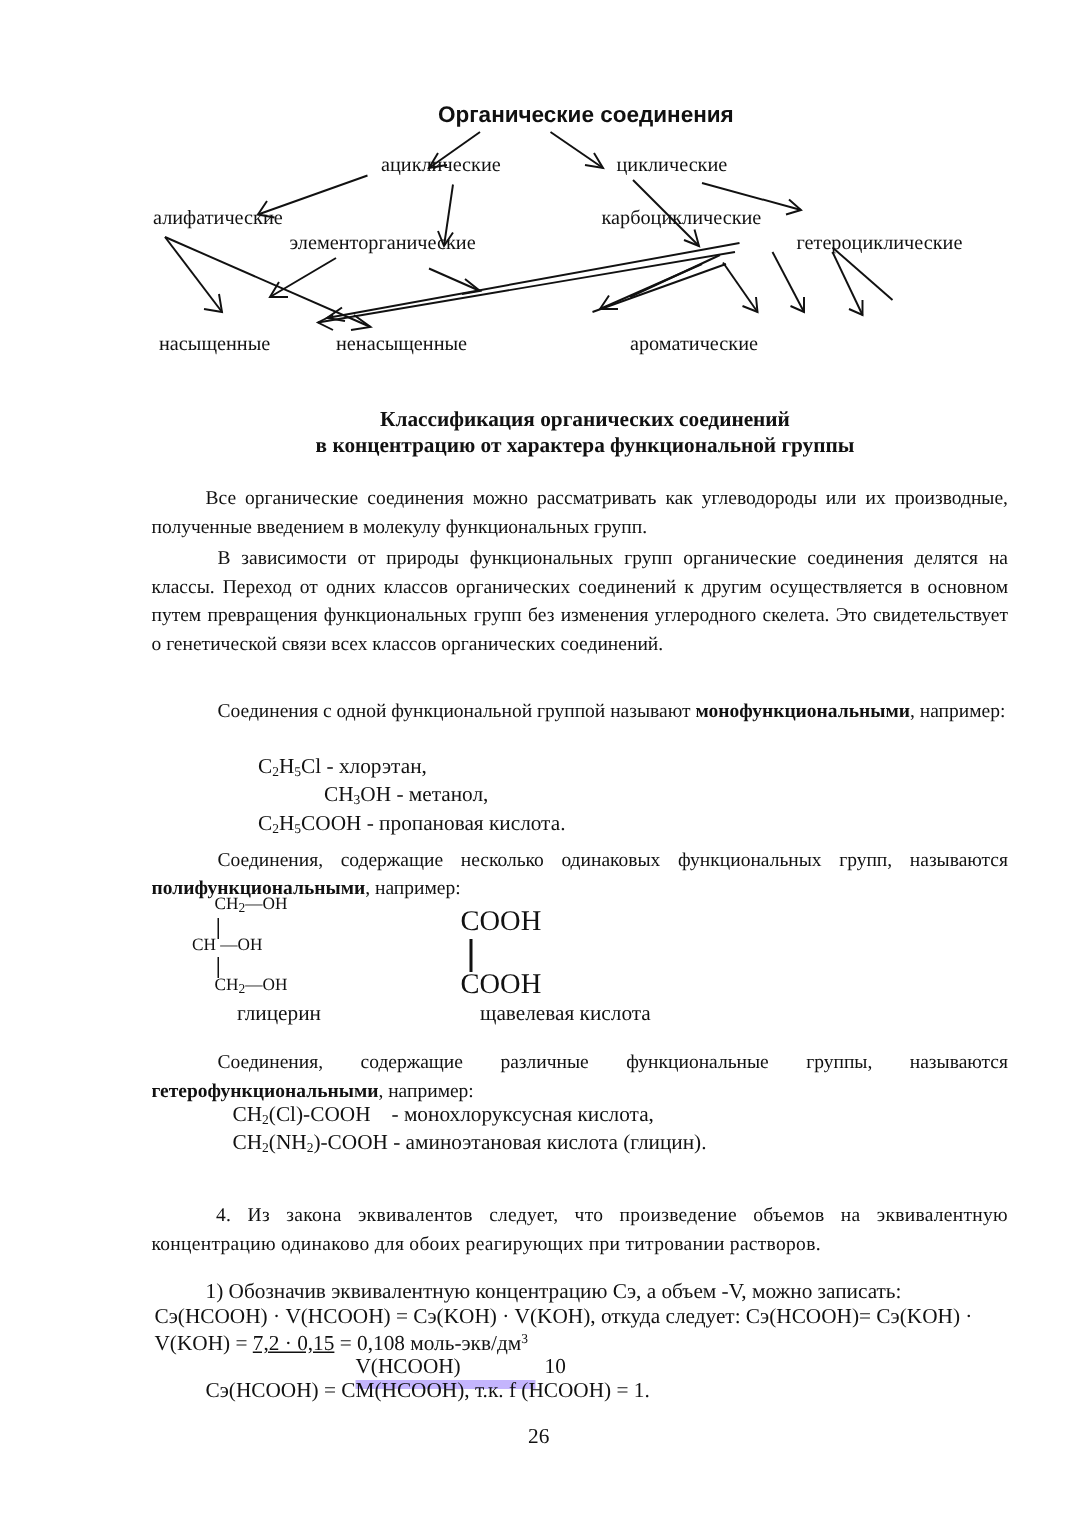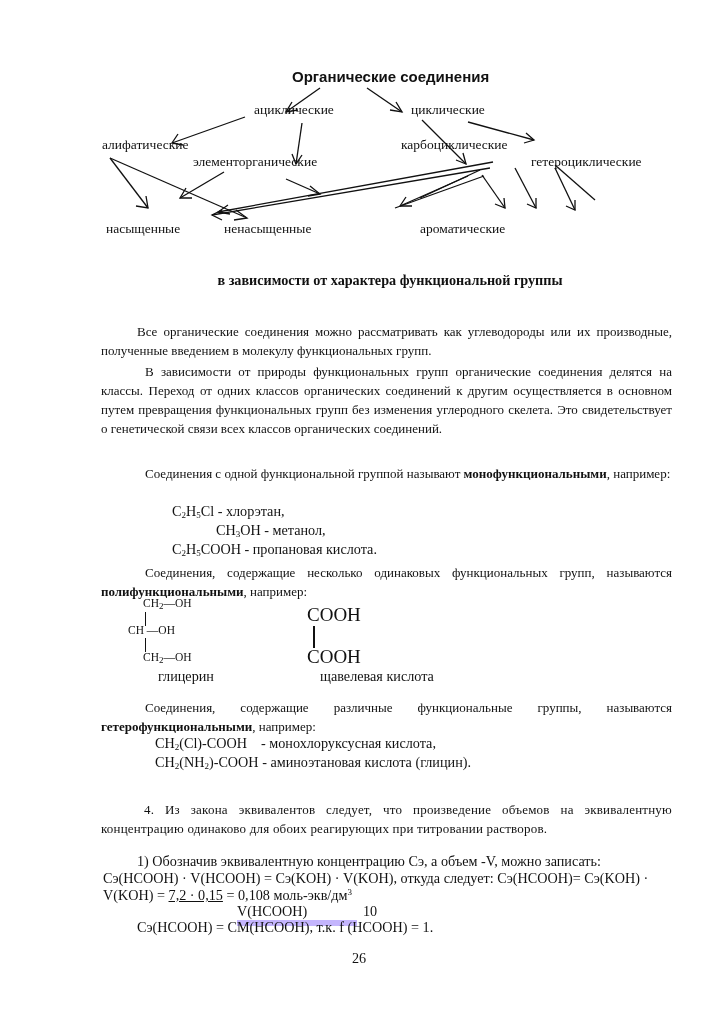--- a/index.html
+++ b/index.html
@@ -83,21 +83,22 @@
 <div class="abs lbl" style="left:411px;top:102px;">циклические</div>
 <div class="abs lbl" style="left:102px;top:137px;">алифатические</div>
 <div class="abs lbl" style="left:193px;top:154px;">элементорганические</div>
 <div class="abs lbl" style="left:401px;top:137px;">карбоциклические</div>
 <div class="abs lbl" style="left:531px;top:154px;">гетероциклические</div>
 <div class="abs lbl" style="left:106px;top:221px;">насыщенные</div>
 <div class="abs lbl" style="left:224px;top:221px;">ненасыщенные</div>
 <div class="abs lbl" style="left:420px;top:221px;">ароматические</div>
 
 <div class="heading" style="top:272px;">
-  <div>в зависимости от характера функциональной группы</div>
+  <div>Классификация органических соединений</div>
+  <div>в концентрацию от характера функциональной группы</div>
 </div>
 
 <div class="para" style="top:322px;"><span class="ind"></span><span>Все органические соединения можно рассматривать как углеводороды или их производные, полученные введением в молекулу функциональных групп.</span></div>
 <div class="para" style="top:362px;"><span class="ind" style="width:44px"></span><span>В зависимости от природы функциональных групп органические соединения делятся на классы. Переход от одних классов органических соединений к другим осуществляется в основном путем превращения функциональных групп без изменения углеродного скелета. Это свидетельствует о генетической связи всех классов органических соединений.</span></div>
 
 <div class="para" style="top:464px;"><span class="ind" style="width:44px"></span><span>Соединения с одной функциональной группой называют </span><b>монофункциональными</b><span>, например:</span></div>
 
 <div class="abs formula" style="left:172px;top:503px;">C<sub>2</sub>H<sub>5</sub>Cl<span> - хлорэтан,</span></div>
 <div class="abs formula" style="left:172px;top:522px;margin-left:44px;">CH<sub>3</sub>OH<span> - метанол,</span></div>
 <div class="abs formula" style="left:172px;top:541px;">C<sub>2</sub>H<sub>5</sub>COOH<span> - пропановая кислота.</span></div>

